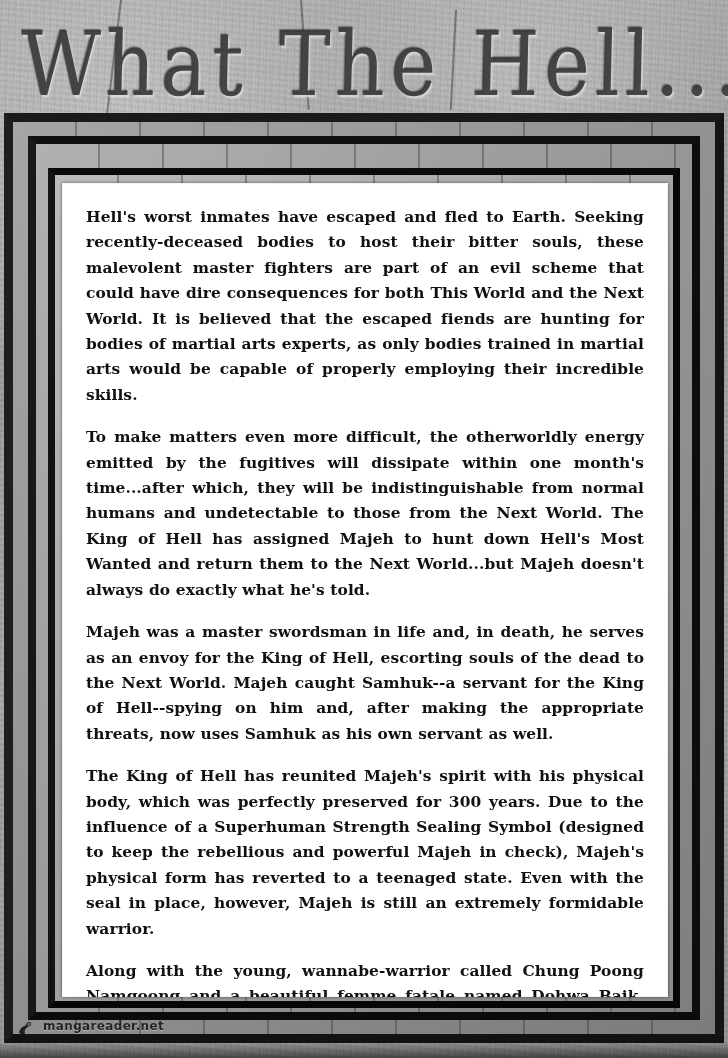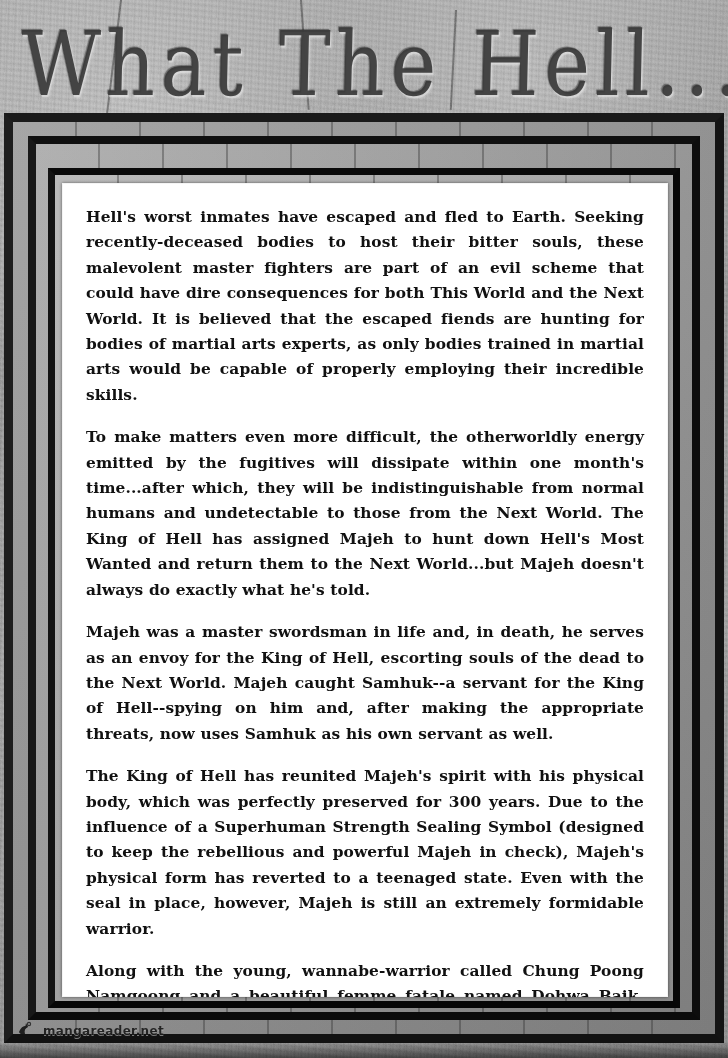--- a/index.html
+++ b/index.html
@@ -172,21 +172,21 @@
   }
 
   .synopsis p:last-child { margin-bottom: 0; }
 
   
   .watermark {
     position: absolute;
     left: 16px;
     top: 1018px;
     display: flex;
-    align-items: center;
+    align-items: flex-start;
     gap: 3px;
     opacity: 0.92;
   }
 
   .wm-logo {
     width: 24px;
     height: 24px;
     position: relative;
   }
 

